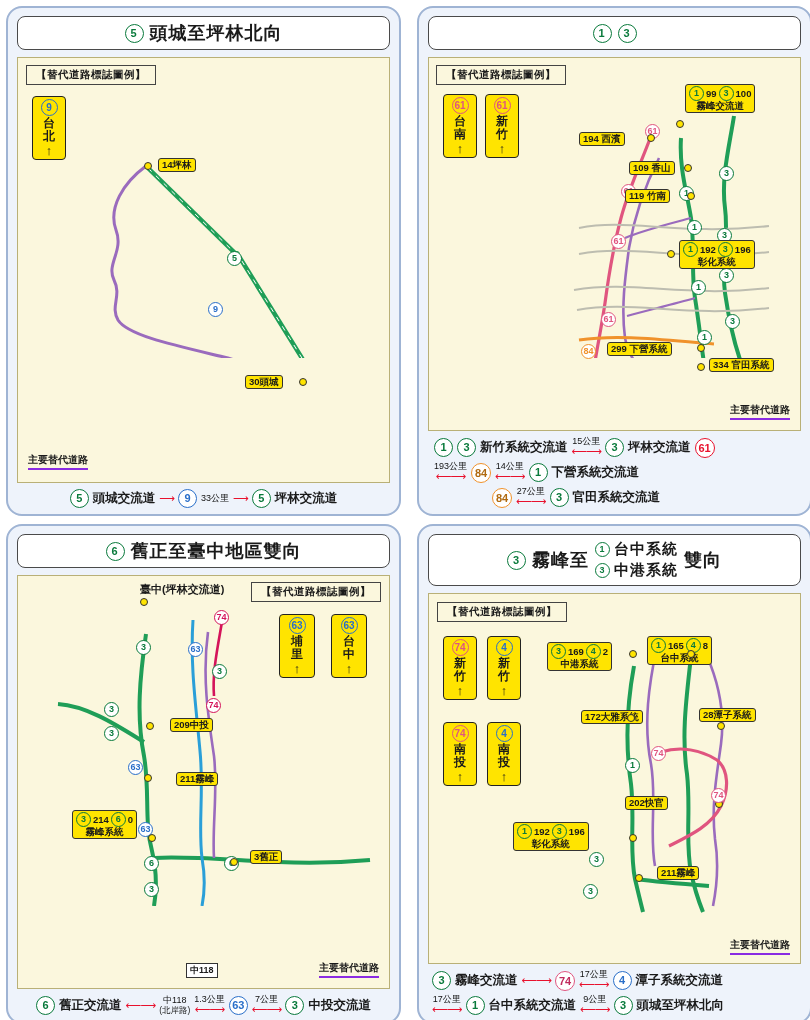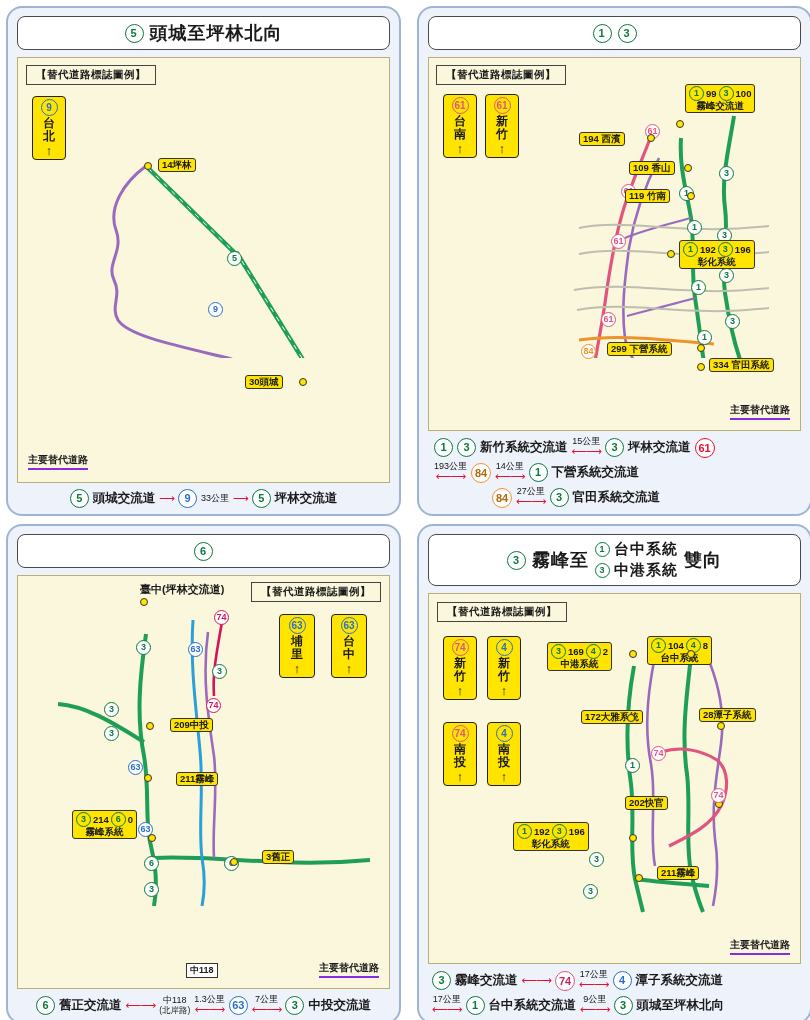--- a/index.html
+++ b/index.html
@@ -333,20 +333,21 @@
         </span>
         <span class="shield">3</span>
         <span class="dtxt">官田系統交流道</span>
       </div>
     </div>
   </div>
 
   <div class="panel">
     <div class="ptitle">
       <span class="shield">6</span>
+      <span class="ttl-txt">舊正至臺中地區雙向</span>
     </div>
 
     <div class="mapbox">
       <svg class="lines" width="375" height="330" viewBox="0 0 375 330">
 
         <path d="M128,58 C122,100 118,140 126,180 C132,215 126,245 134,275 C140,300 138,318 136,330" fill="none" stroke="#1f9e57" stroke-width="4"></path>
         <path d="M40,128 C70,130 100,150 126,166" fill="none" stroke="#1f9e57" stroke-width="4"></path>
 
         <path d="M136,282 C170,280 210,284 260,286 C300,288 330,286 352,284" fill="none" stroke="#1f9e57" stroke-width="4"></path>
 
@@ -396,21 +397,21 @@
         <div style="display:flex;gap:2px;align-items:center;">
           <span class="shield sm" style="background:#ffe400">3</span>
           <span>214</span>
           <span class="shield sm" style="background:#ffe400">6</span>
           <span>0</span>
         </div>
         <div>霧峰系統</div>
       </div>
       <div class="node" style="left:130px;top:258px;"></div>
 
-      <div class="mlabel" style="left:244px; top:274px;">3舊正</div>
+      <div class="mlabel" style="left:232px; top:274px;">3舊正</div>
       <div class="node" style="left:212px;top:282px;"></div>
 
       <div style="position:absolute;left:168px;bottom:10px;border:1.2px solid #333;background:#fff;font-size:9px;font-weight:bold;padding:0 3px;">中118</div>
 
       <div class="majorlbl" style="right:10px; bottom:10px;">主要替代道路</div>
     </div>
 
     <div class="distwrap">
       <div class="drow">
         <span class="shield">6</span>
@@ -501,21 +502,21 @@
           <span class="shield sm" style="background:#ffe400">4</span>
           <span>2</span>
         </div>
         <div>中港系統</div>
       </div>
       <div class="node" style="left:200px;top:56px;"></div>
 
       <div class="mlabel two" style="left:218px; top:42px;">
         <div style="display:flex;gap:2px;align-items:center;">
           <span class="shield sm" style="background:#ffe400">1</span>
-          <span>104</span>
+          <span>165</span>
           <span class="shield sm" style="background:#ffe400">4</span>
           <span>8</span>
         </div>
         <div>台中系統</div>
       </div>
       <div class="node" style="left:258px;top:56px;"></div>
 
       <div class="mlabel" style="left:152px; top:116px;">172大雅系統</div>
       <div class="node" style="left:198px;top:120px;"></div>
 

